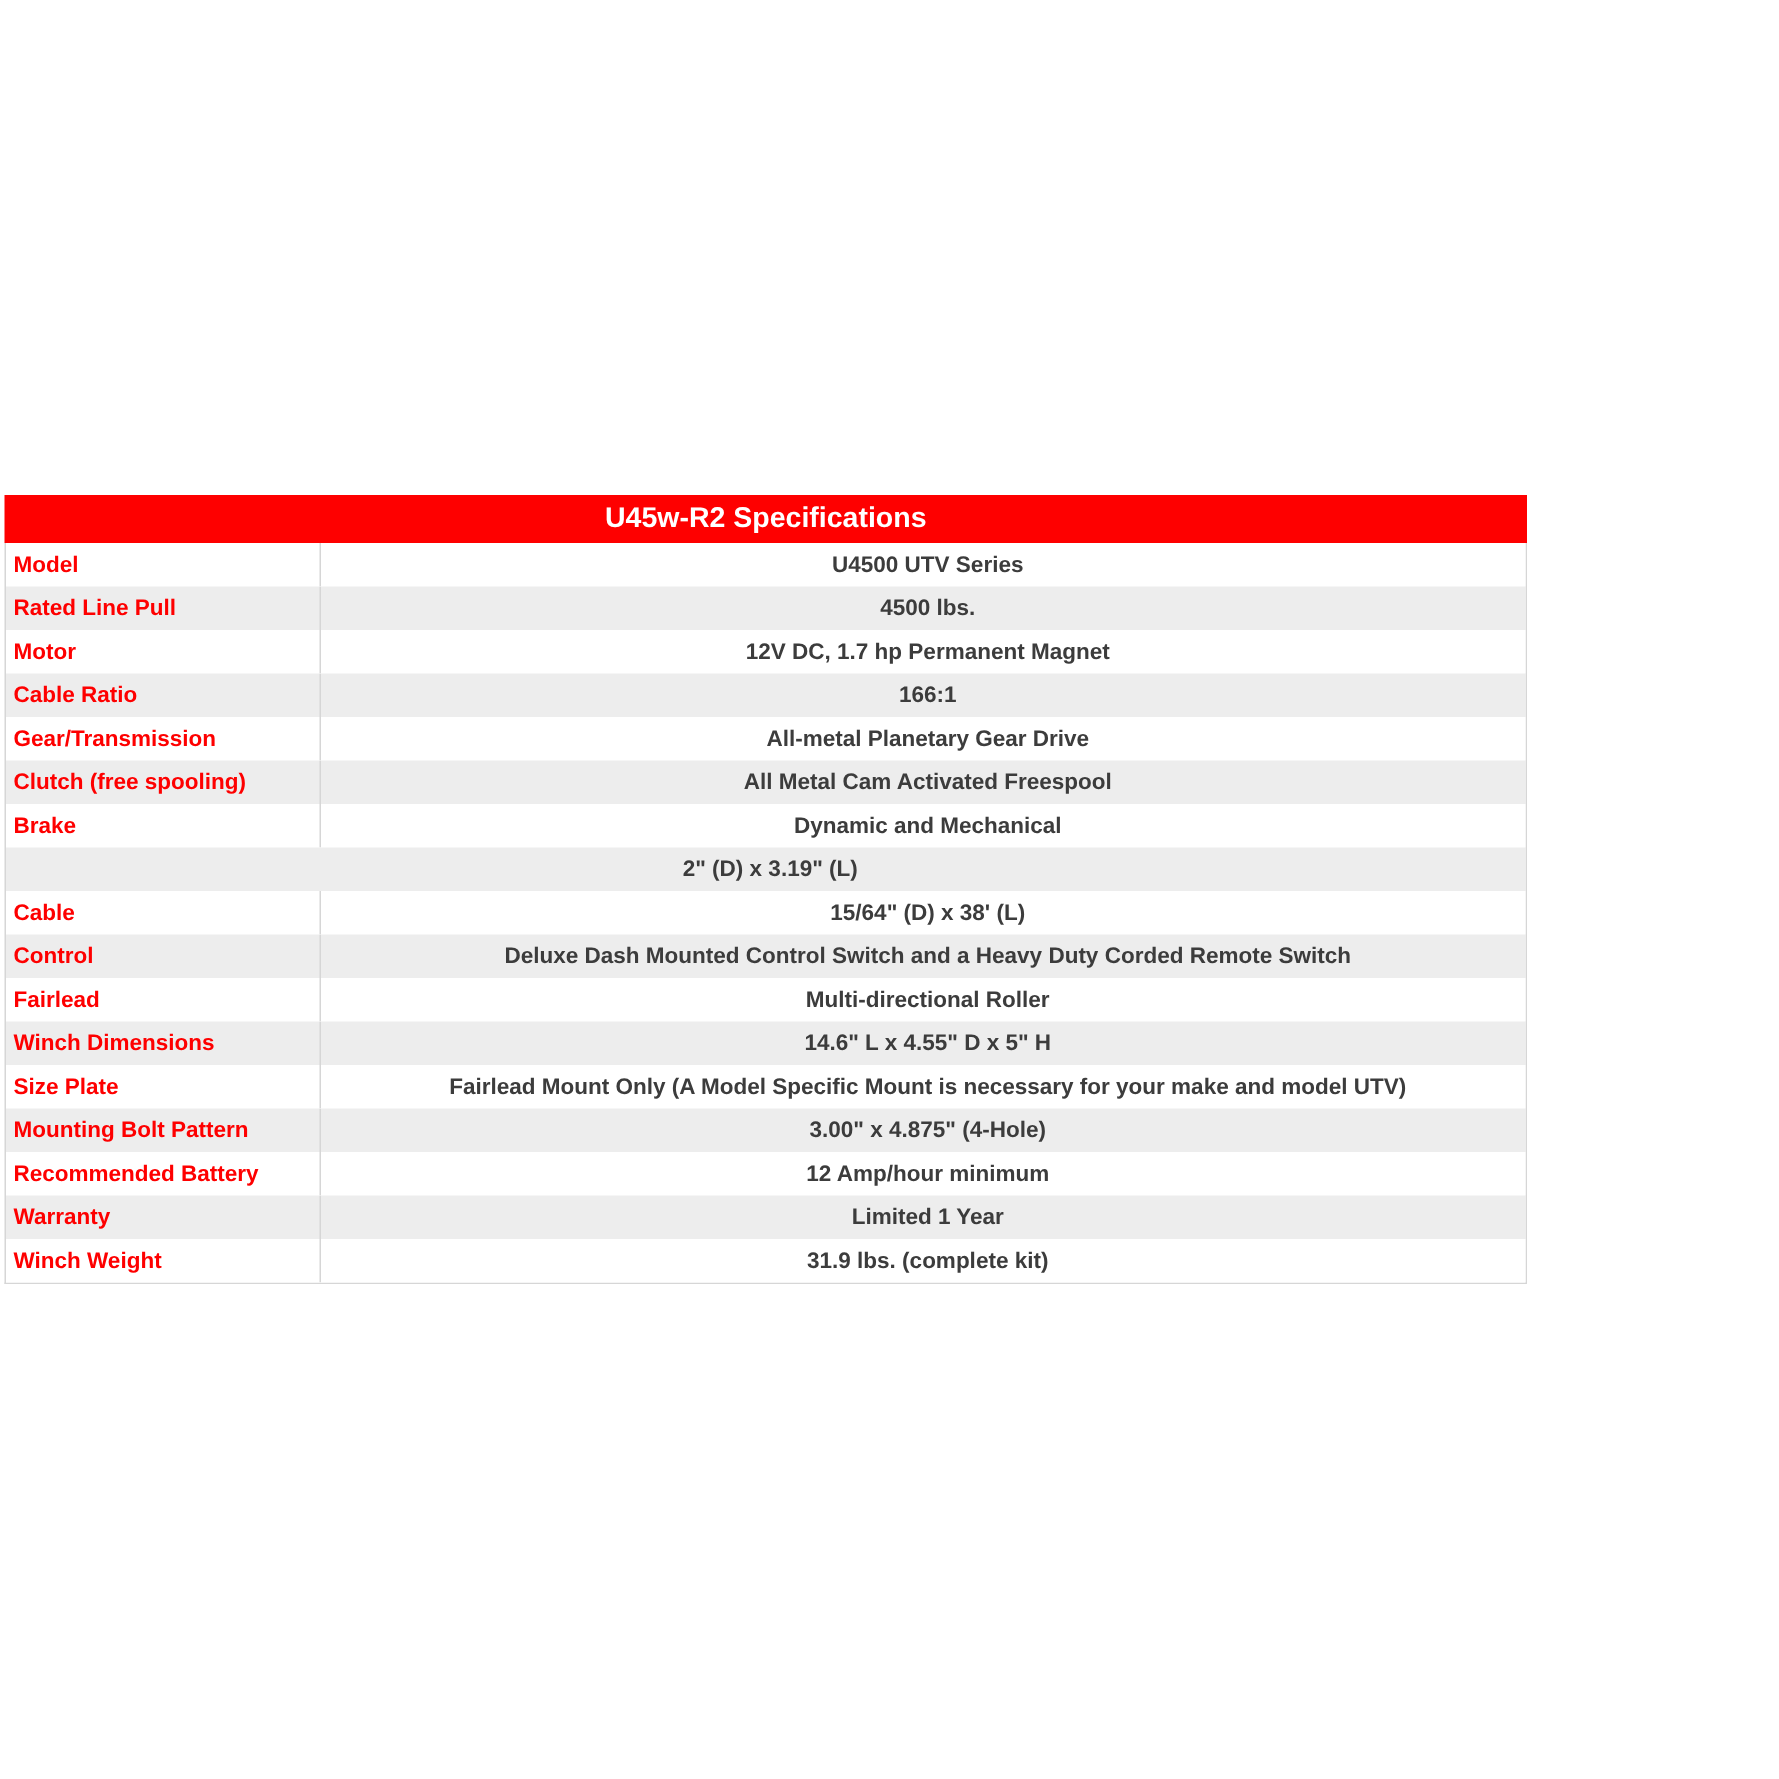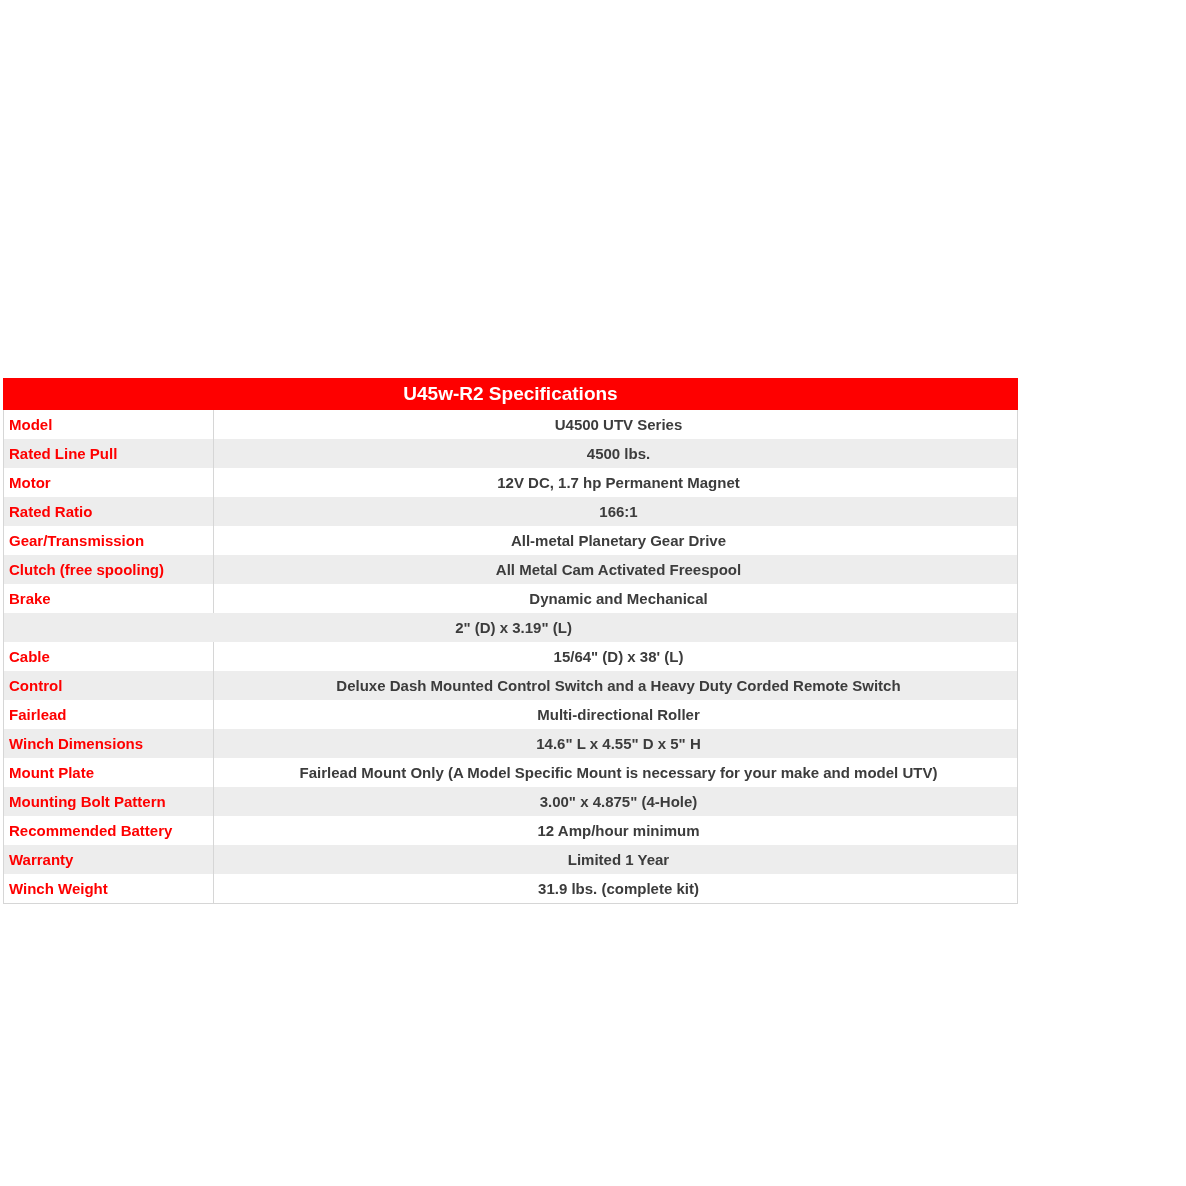--- a/index.html
+++ b/index.html
@@ -14,21 +14,20 @@
   html,body{background:#ffffff;}
   body{
     width:1186px;height:1186px;
     font-family:"Liberation Sans", sans-serif;
     position:relative;
   }
   .spec-table{
     position:absolute;
     top:330px;left:3px;
     width:1015px;
-    margin-top:48px;
   }
   .spec-header{
     background:var(--header-bg);
     color:var(--header-text);
     height:32px;
     line-height:32px;
     text-align:center;
     font-size:19px;
     font-weight:bold;
   }
@@ -77,21 +76,21 @@
       </div>
       <div class="spec-row">
         <div class="spec-label">Rated Line Pull</div>
         <div class="spec-value">4500 lbs.</div>
       </div>
       <div class="spec-row">
         <div class="spec-label">Motor</div>
         <div class="spec-value">12V DC, 1.7 hp Permanent Magnet</div>
       </div>
       <div class="spec-row">
-        <div class="spec-label">Rated Ratio</div>
+        <div class="spec-label">Cable Ratio</div>
         <div class="spec-value">166:1</div>
       </div>
       <div class="spec-row">
         <div class="spec-label">Gear/Transmission</div>
         <div class="spec-value">All-metal Planetary Gear Drive</div>
       </div>
       <div class="spec-row">
         <div class="spec-label">Clutch (free spooling)</div>
         <div class="spec-value">All Metal Cam Activated Freespool</div>
       </div>
@@ -112,21 +111,21 @@
       </div>
       <div class="spec-row">
         <div class="spec-label">Fairlead</div>
         <div class="spec-value">Multi-directional Roller</div>
       </div>
       <div class="spec-row">
         <div class="spec-label">Winch Dimensions</div>
         <div class="spec-value">14.6" L x 4.55" D x 5" H</div>
       </div>
       <div class="spec-row">
-        <div class="spec-label">Mount Plate</div>
+        <div class="spec-label">Size Plate</div>
         <div class="spec-value">Fairlead Mount Only (A Model Specific Mount is necessary for your make and model UTV)</div>
       </div>
       <div class="spec-row">
         <div class="spec-label">Mounting Bolt Pattern</div>
         <div class="spec-value">3.00" x 4.875" (4-Hole)</div>
       </div>
       <div class="spec-row">
         <div class="spec-label">Recommended Battery</div>
         <div class="spec-value">12 Amp/hour minimum</div>
       </div>

